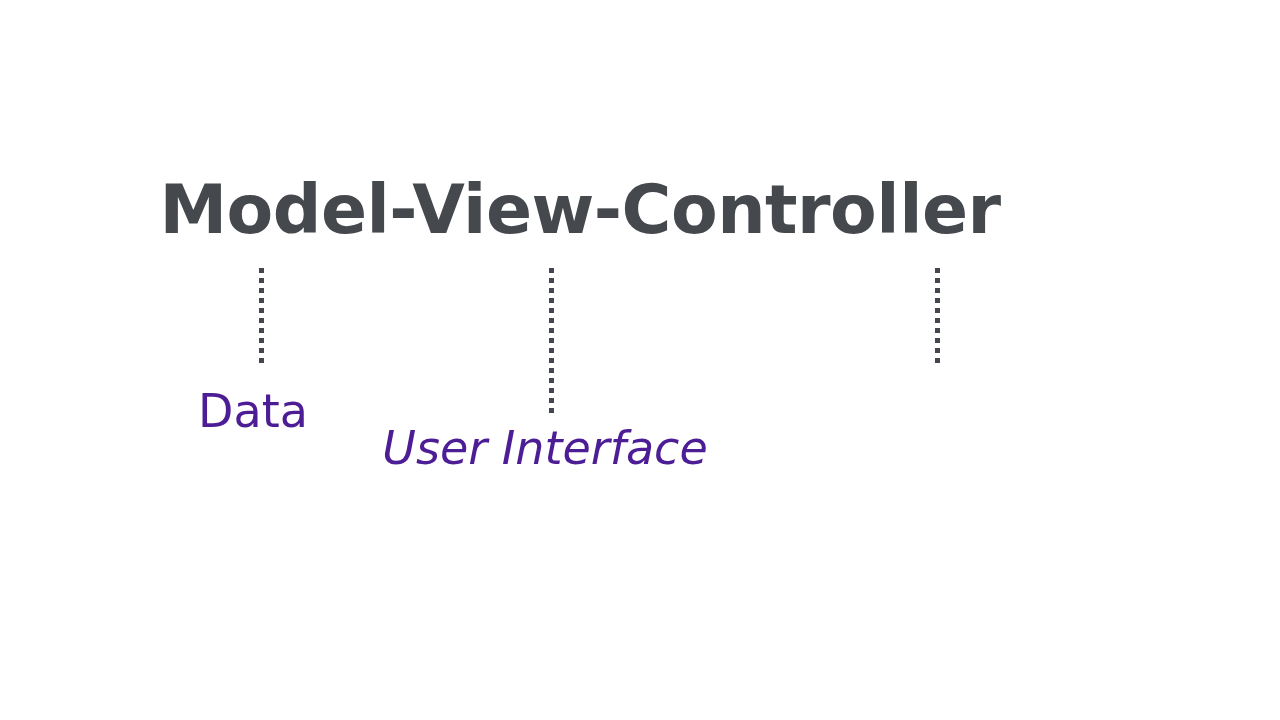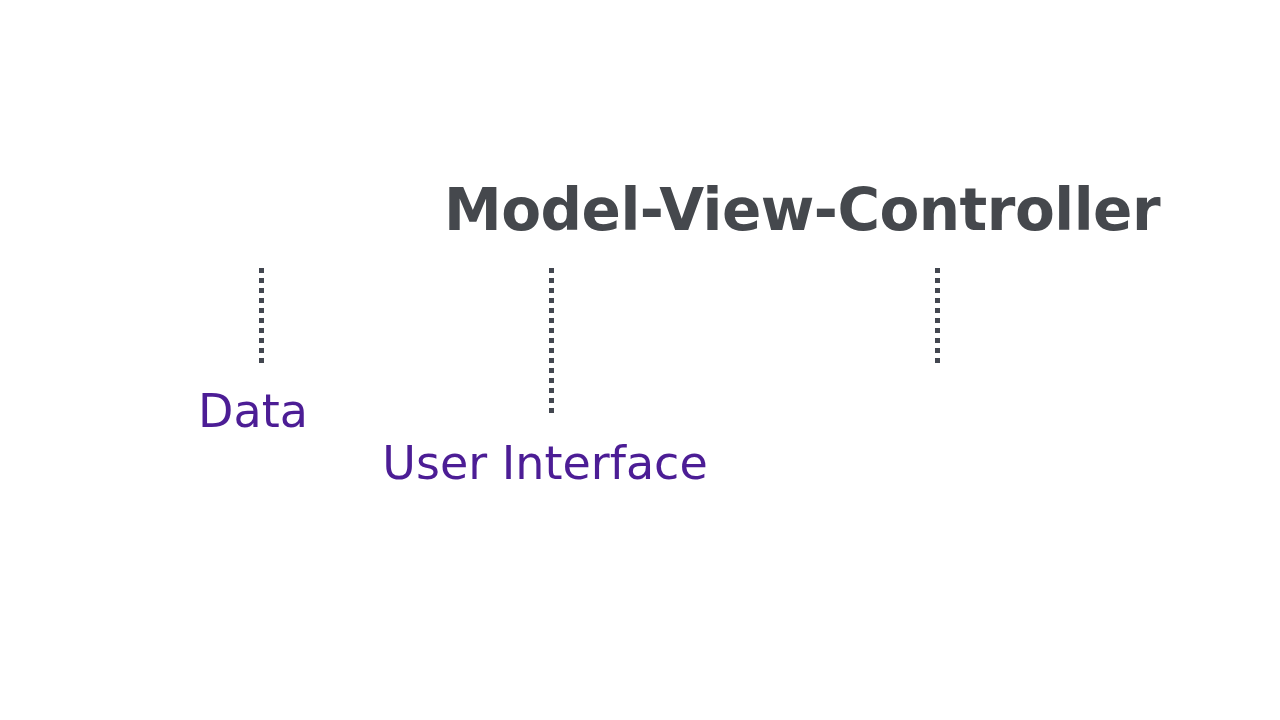--- a/index.html
+++ b/index.html
@@ -20,24 +20,24 @@
     height: 720px;
     background: #ffffff;
   }
 
   
   .title {
     position: absolute;
     left: 0;
     top: 160px;
     width: 1160px;
-    text-align: right;
+    text-align: center;
     font-family: "DejaVu Sans", sans-serif;
     font-weight: bold;
-    font-size: 58px;
+    font-size: 68px;
     line-height: 100px;
     letter-spacing: -0.5px;
     color: #45484d;
     white-space: nowrap;
   }
 
   
   .connector {
     position: absolute;
     width: 5px;
@@ -59,21 +59,21 @@
     position: absolute;
     font-family: "DejaVu Sans", sans-serif;
     font-weight: normal;
     font-size: 46px;
     line-height: 46px;
     color: #4c1d95;
     white-space: nowrap;
     transform: translateX(-50%);
   }
   .leaf-label.l1 { left: 253px; top: 388px; }
-  .leaf-label.l2 { left: 545px; top: 440px; }
+  .leaf-label.l2 { left: 545px; top: 425px; font-style: italic; }
   .leaf-label.l3 { left: 926px; top: 388px; }
 </style>
 </head>
 <body>
 
 <div id="slide">
 
   <div class="title">Model-View-Controller</div>
 
   <div class="connector c1"></div>

